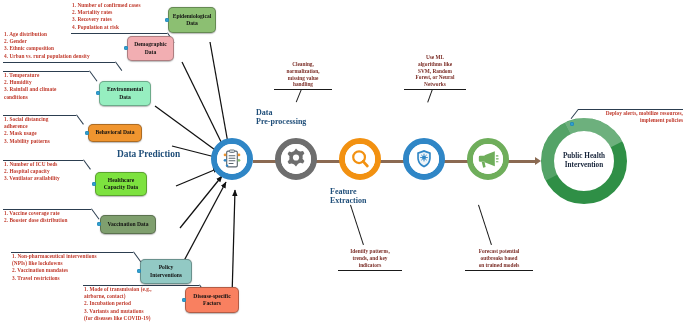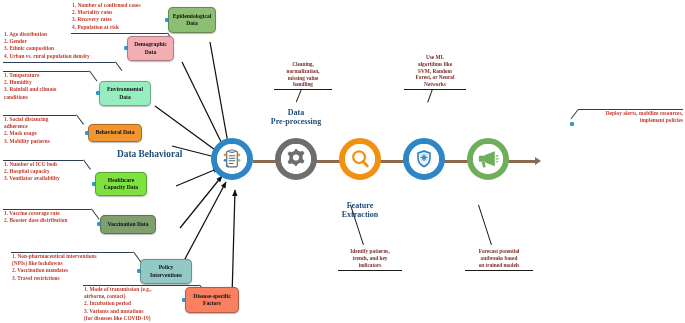--- a/index.html
+++ b/index.html
@@ -36,21 +36,21 @@
               align-items:center;justify-content:center;z-index:3;}
 
   
   .conn{position:absolute;height:3.4px;background:#8b6a52;}
   .conn:after{content:"";position:absolute;right:-5px;top:-2.6px;
               border-left:6px solid #8b6a52;
               border-top:4.3px solid transparent;
               border-bottom:4.3px solid transparent;}
 
   
-  .cap{position:absolute;text-align:center;color:#1f4e79;font-weight:bold;
+  .cap{position:absolute;text-align:left;color:#1f4e79;font-weight:bold;
        font-size:8px;line-height:9.4px;white-space:pre-line;
        font-family:"Liberation Serif",serif;}
   .cap-collect{position:absolute;color:#1f4e79;font-weight:bold;font-size:9.4px;
        font-family:"Liberation Serif",serif;}
 
   
   .desc{position:absolute;text-align:center;color:#7b2d26;font-weight:bold;
         font-size:5.3px;line-height:6.8px;white-space:pre-line;
         font-family:"Liberation Serif",serif;}
   .desc-rule{position:absolute;border-top:1.1px solid #1a1a1a;}
@@ -190,21 +190,21 @@
 Interventions</span>
   </div>
   <div class="anchor" style="left:137px;top:269px;"></div>
 
   <div class="srcbox" style="left:185px;top:287px;width:54px;height:26px;background:#f98060;">
     <span>Disease-specific
 Factors</span>
   </div>
   <div class="anchor" style="left:182px;top:298px;"></div>
 
-  <div class="cap-collect" style="left:117px;top:149px;">Data Behavioral</div>
+  <div class="cap-collect" style="left:117px;top:149px;">Data Prediction</div>
 
   <div class="conn" style="left:253px;top:160px;width:28px;"></div>
   <div class="conn" style="left:316px;top:160px;width:28px;"></div>
   <div class="conn" style="left:380px;top:160px;width:28px;"></div>
   <div class="conn" style="left:444px;top:160px;width:28px;"></div>
   <div class="conn" style="left:508px;top:160px;width:28px;"></div>
 
   <div class="pin" style="left:211px;top:138px;">
     <div class="tail" style="background:#2f86c6;"></div>
     <div class="disk" style="border:6px solid #2f86c6;"></div>
@@ -269,29 +269,35 @@
         <path fill="#6fae5b" d="M19.4 3.6v16.2L8.3 15.6V7.8z"></path>
         <path fill="#6fae5b" d="M3.4 8.4h5.3v6.6H3.4a1.4 1.4 0 0 1-1.4-1.4V9.8a1.4 1.4 0 0 1 1.4-1.4z"></path>
         <path fill="#6fae5b" d="M5.2 15.3h3.1l1.1 5.4-2.6.9z"></path>
         <g stroke="#6fae5b" stroke-width="1.3" stroke-linecap="round">
           <path d="M21.2 8.6h1.6M21.2 11.8h1.9M21.2 15h1.6"></path>
         </g>
       </svg>
     </div>
   </div>
 
+  <div style="position:absolute;left:541px;top:118px;width:86px;height:86px;">
+    <div id="ring" style="left:0;top:0;"></div>
+    <div id="ring-gloss" style="left:0;top:0;"></div>
+    <div id="ring-label" style="left:0;top:0;">Public Health
+Intervention</div>
+  </div>
   <div class="note" style="left:578px;top:110px;text-align:right;width:105px;">Deploy alerts, mobilize resources,
 implement policies</div>
   <div class="note-rule" style="left:578px;top:109px;width:105px;"></div>
   <div class="note-tick" style="left:578px;top:109px;height:12px;transform:rotate(38deg);"></div>
   <div class="anchor" style="left:570px;top:122px;"></div>
 
   <div class="cap" style="left:256px;top:108px;width:80px;">Data
 Pre-processing</div>
-  <div class="cap" style="left:330px;top:201px;width:60px;">Feature
+  <div class="cap" style="left:330px;top:187px;width:60px;">Feature
 Extraction</div>
 
   <div class="desc" style="left:274px;top:61px;width:58px;">Cleaning,
 normalization,
 missing value
 handling</div>
   <div class="desc-rule" style="left:274px;top:89px;width:58px;"></div>
   <div class="lead" style="left:301px;top:89px;height:14px;transform:rotate(22deg);"></div>
 
   <div class="desc" style="left:404px;top:54px;width:62px;">Use ML

